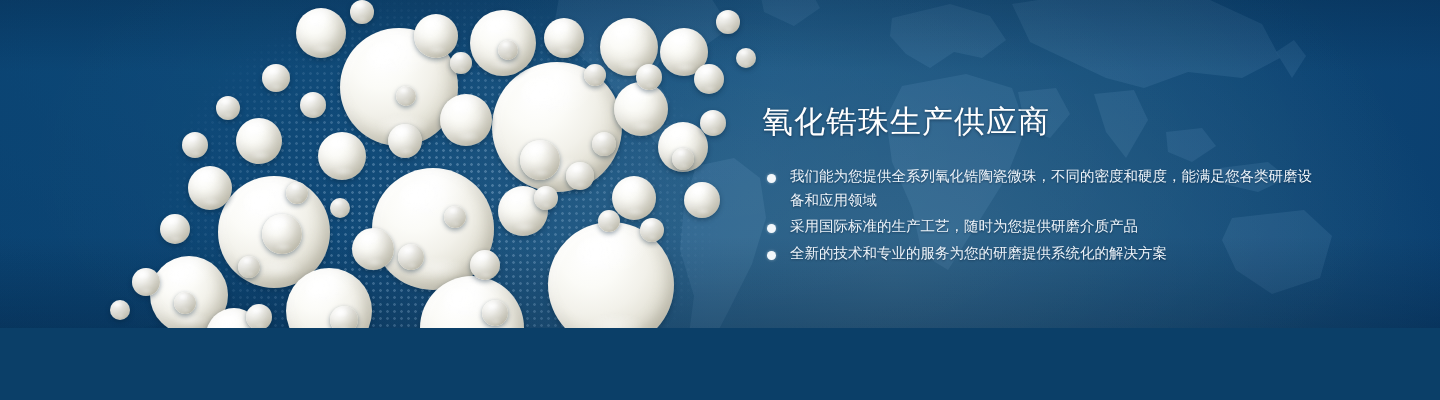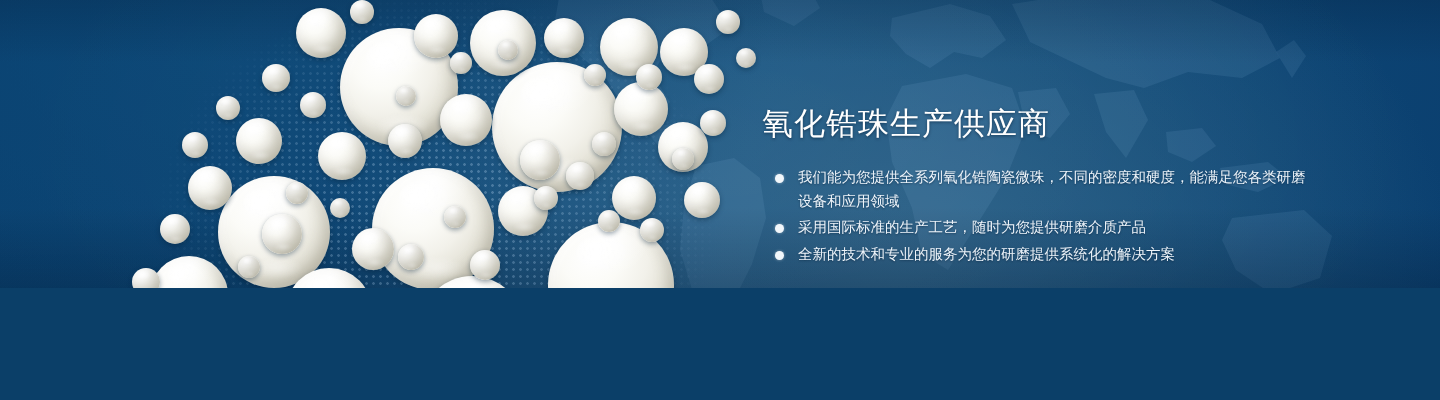--- a/index.html
+++ b/index.html
@@ -3,23 +3,23 @@
 <meta charset="utf-8">
 <style>
   html, body {
     margin: 0;
     padding: 0;
     background: #0b3f68;
   }
   #banner {
     position: relative;
     width: 1440px;
-    height: 288px;
+    height: 328px;
     overflow: hidden;
-    font-family: Liberation Sans, sans-serif;
+    font-family: Liberation Mono, monospace;
     background: #0b4370;
   }
 
   
   .bg-base {
     position: absolute;
     inset: 0;
     background:
       radial-gradient(ellipse 900px 620px at 62% 86%, #2c6187 0%, rgba(44,97,135,0) 62%),
       radial-gradient(ellipse 760px 520px at 18% 8%, #0c4877 0%, rgba(12,72,119,0) 70%),
@@ -113,21 +113,21 @@
     font-size: 31px;
     line-height: 40px;
     letter-spacing: 1px;
     margin: 0 0 22px 0;
     font-weight: 400;
     text-shadow: 0 1px 3px rgba(2,22,44,0.55);
     white-space: nowrap;
   }
   .bullets {
     list-style: none;
-    margin: 8px;
+    margin: 0;
     padding: 0;
   }
   .bullet {
     position: relative;
     padding-left: 28px;
     color: #eef4fa;
     font-size: 14.5px;
     line-height: 23.5px;
     margin-bottom: 3px;
     text-shadow: 0 1px 2px rgba(2,22,44,0.45);

